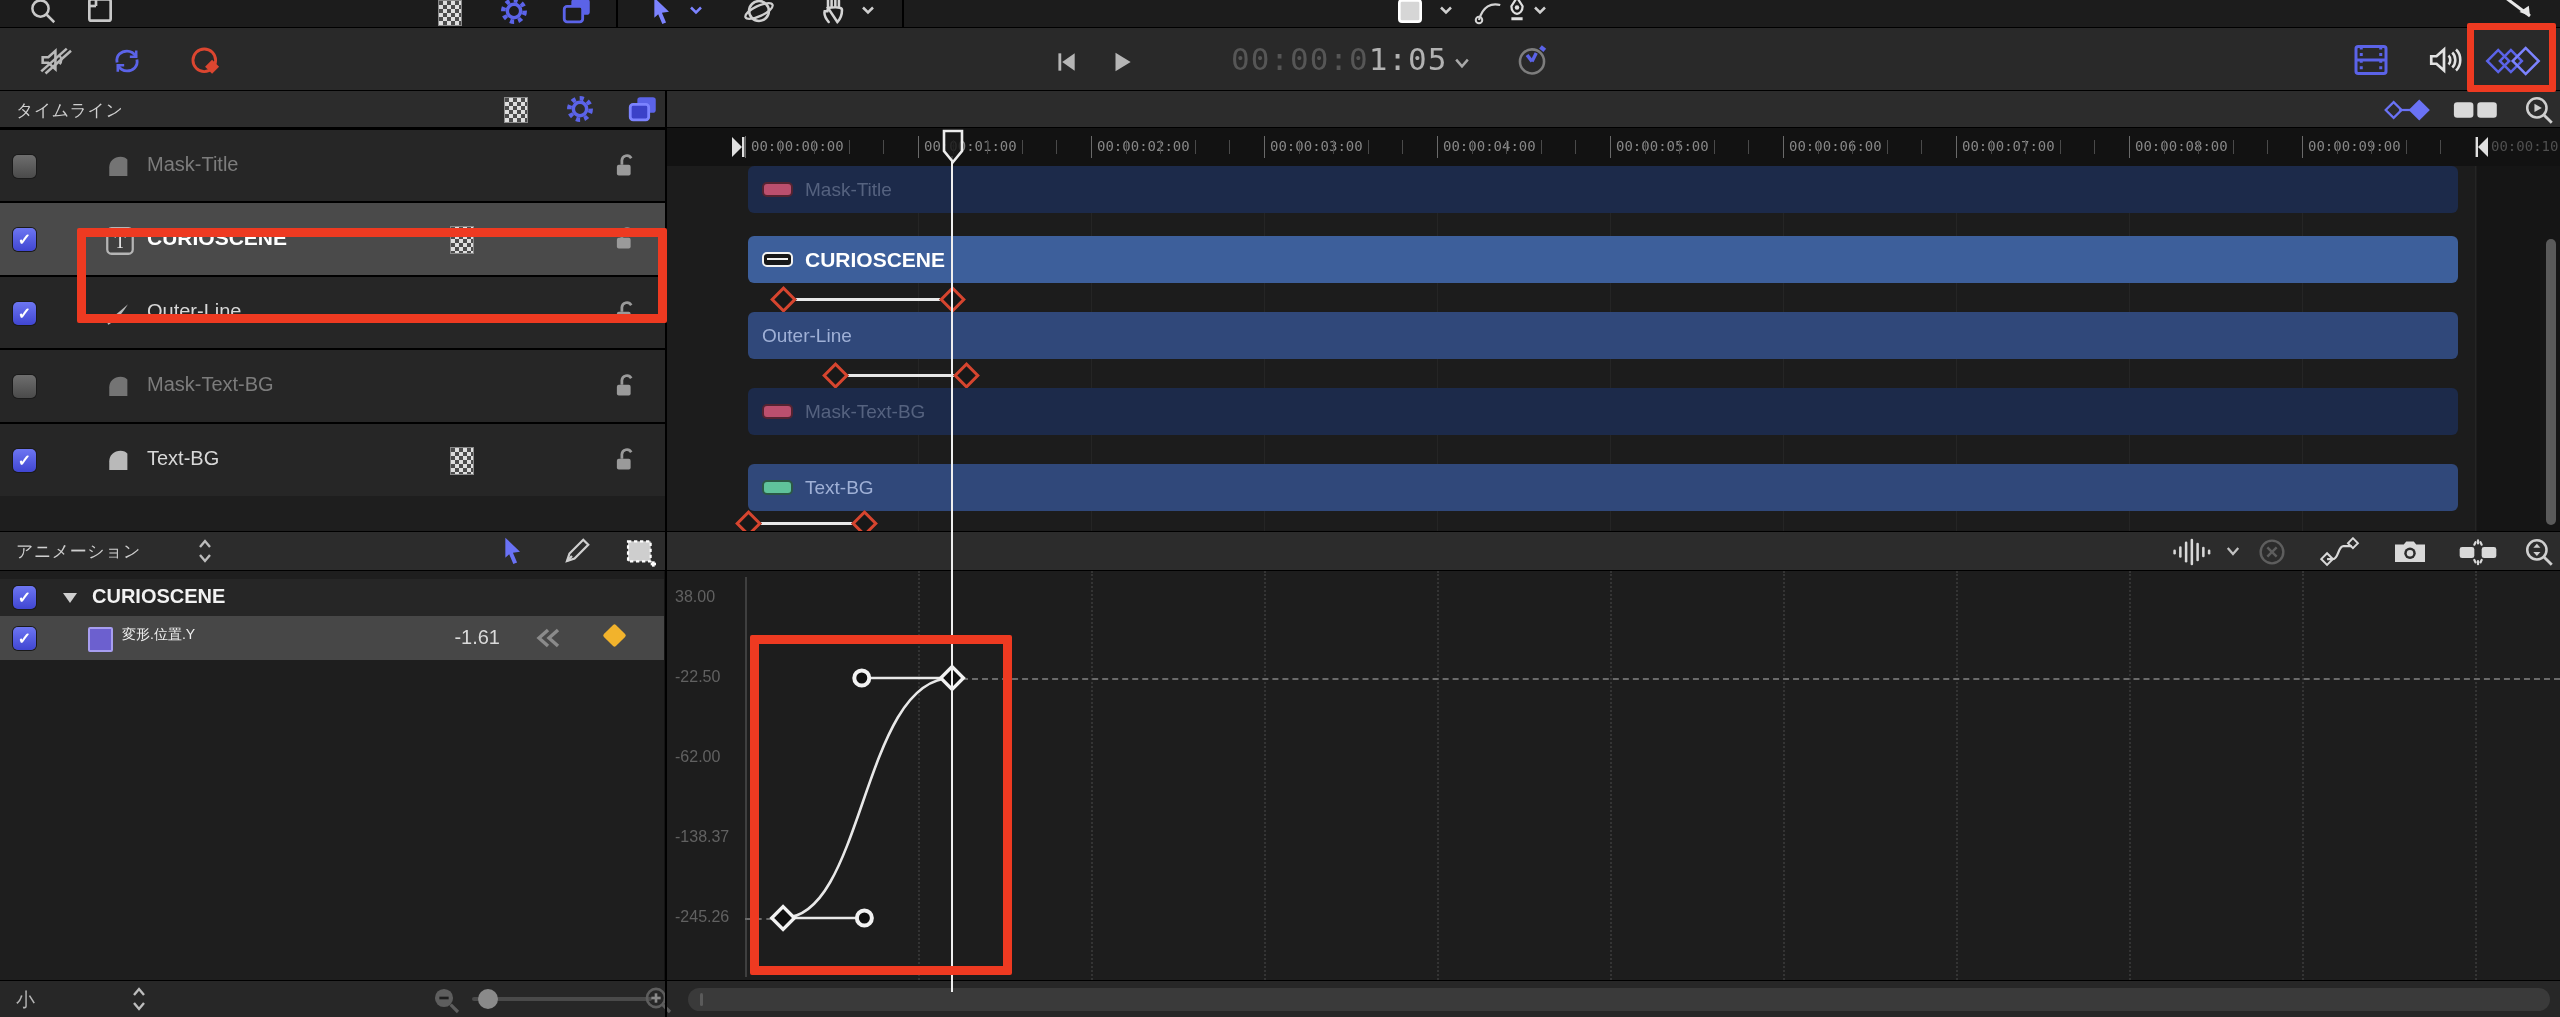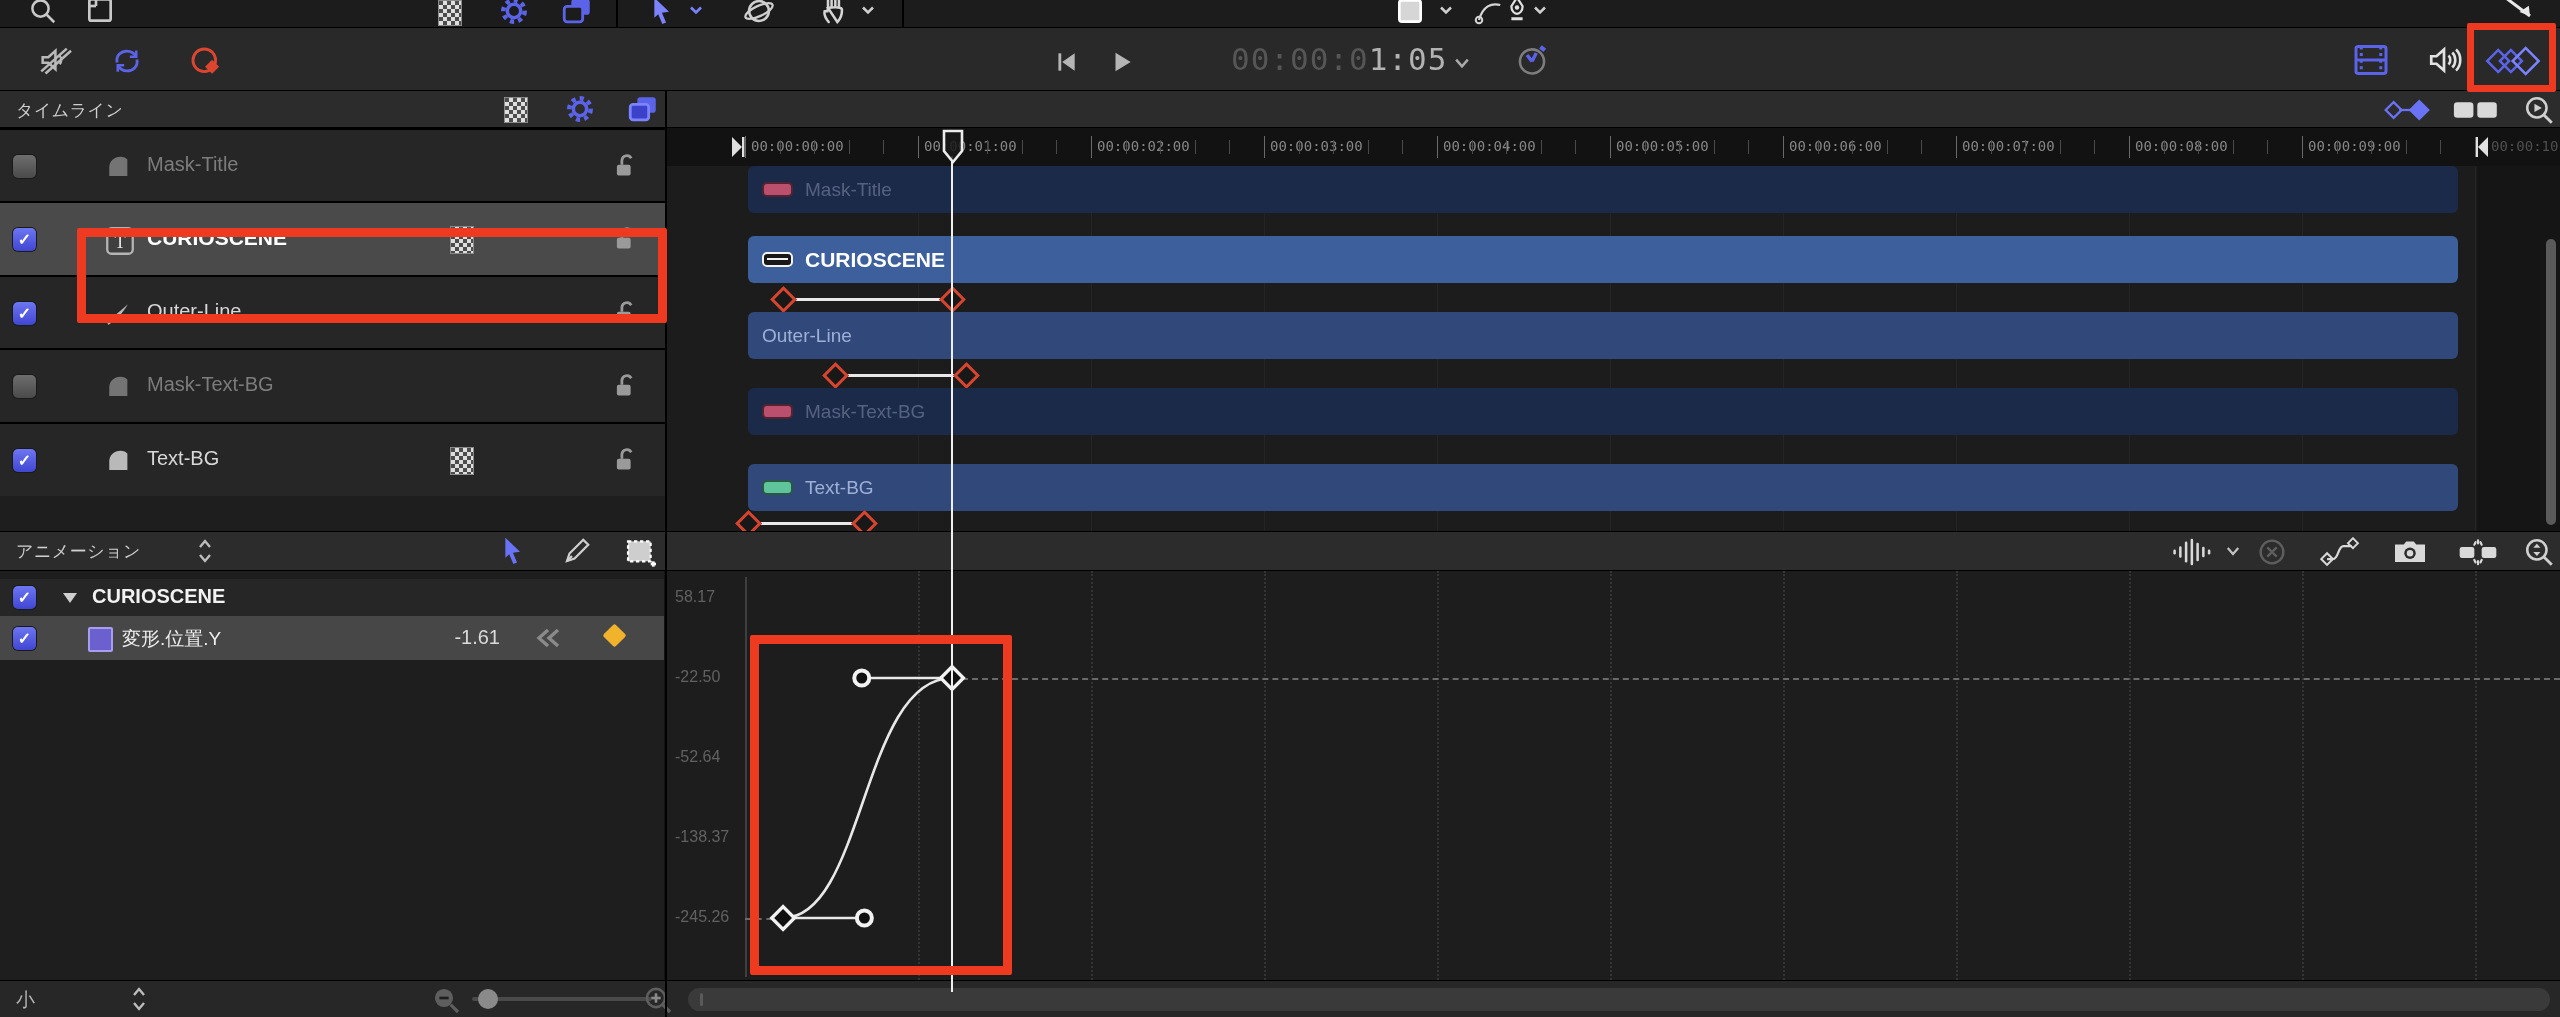--- a/index.html
+++ b/index.html
@@ -586,21 +586,21 @@
       <div class="icon" style="left:62px;top:12px;">
         <svg width="16" height="14" viewBox="0 0 16 14">
             <path d="M1 2 L15 2 L8 12 Z" fill="#cfcfcf"></path>
           </svg>
       </div>
       <span class="abs" style="left:92px;top:6px;font-weight:bold;font-size:20px;color:#f2f2f2;">CURIOSCENE</span>
     </div>
     <div class="anim-param-row">
       <div class="cb" style="left:13px;top:11px;">✓</div>
       <div class="abs" style="left:88px;top:11px;width:21px;height:21px;background:#6c60cf;border:2px solid #a79ef0;border-radius:2px;"></div>
-      <span class="abs" style="left:122px;top:10px;font-size:19px;color:#f0f0f0;">変形.位置.Y</span>
+      <span class="abs" style="left:122px;top:10px;font-size:14px;color:#f0f0f0;">変形.位置.Y</span>
       <span class="abs" style="left:400px;top:10px;width:100px;text-align:right;font-size:20px;color:#dadada;">-1.61</span>
       <div class="icon" style="left:534px;top:10px;">
         <svg width="30" height="24" viewBox="0 0 30 24">
             <path d="M14 4 L5 12 L14 20" fill="none" stroke="#8a8a8a" stroke-width="3.4"></path>
             <path d="M24 4 L15 12 L24 20" fill="none" stroke="#8a8a8a" stroke-width="3.4"></path>
           </svg>
       </div>
       <div class="abs" style="left:606px;top:11px;width:17px;height:17px;background:#f2b32c;transform:rotate(45deg);border-radius:2px;"></div>
     </div>
   </div>
@@ -609,23 +609,23 @@
       <div class="egrid" style="left: 251px;"></div>
       <div class="egrid" style="left: 424px;"></div>
       <div class="egrid" style="left: 597px;"></div>
       <div class="egrid" style="left: 770px;"></div>
       <div class="egrid" style="left: 943px;"></div>
       <div class="egrid" style="left: 1116px;"></div>
       <div class="egrid" style="left: 1289px;"></div>
       <div class="egrid" style="left: 1462px;"></div>
       <div class="egrid" style="left: 1635px;"></div>
       <div class="egrid" style="left: 1808px;"></div>
-      <span class="ylabel" style="top: 17px;">58.17</span>
+      <span class="ylabel" style="top: 17px;">38.00</span>
       <span class="ylabel" style="top: 97px;">-22.50</span>
-      <span class="ylabel" style="top: 177px;">-52.64</span>
+      <span class="ylabel" style="top: 177px;">-62.00</span>
       <span class="ylabel" style="top: 257px;">-138.37</span>
       <span class="ylabel" style="top: 337px;">-245.26</span>
       <div class="abs" style="left: 78px; top: 6px; width: 2px; height: 400px; background: rgb(63, 63, 63);"></div>
       <div class="dashline" style="left: 78px; top: 347px; width: 38.06px;"></div>
       <div class="dashline" style="left: 285.081px; top: 107px; width: 1607.92px;"></div>
       <svg width="1893" height="409" style="position: absolute; left: 0px; top: 0px;">
         <path d="M 116.1 347.0 C 197.4 347.0 194.8 107.0 285.1 107.0" fill="none" stroke="#e8e8e8" stroke-width="2.6"></path>
         <line x1="116.05999999999995" y1="347" x2="197.37" y2="347" stroke="#e8e8e8" stroke-width="2.4"></line>
         <line x1="285.081" y1="107" x2="194.77499999999998" y2="107" stroke="#e8e8e8" stroke-width="2.4"></line>
         <circle cx="197.37" cy="347" r="7.5" fill="#101010" stroke="#f2f2f2" stroke-width="4"></circle>

